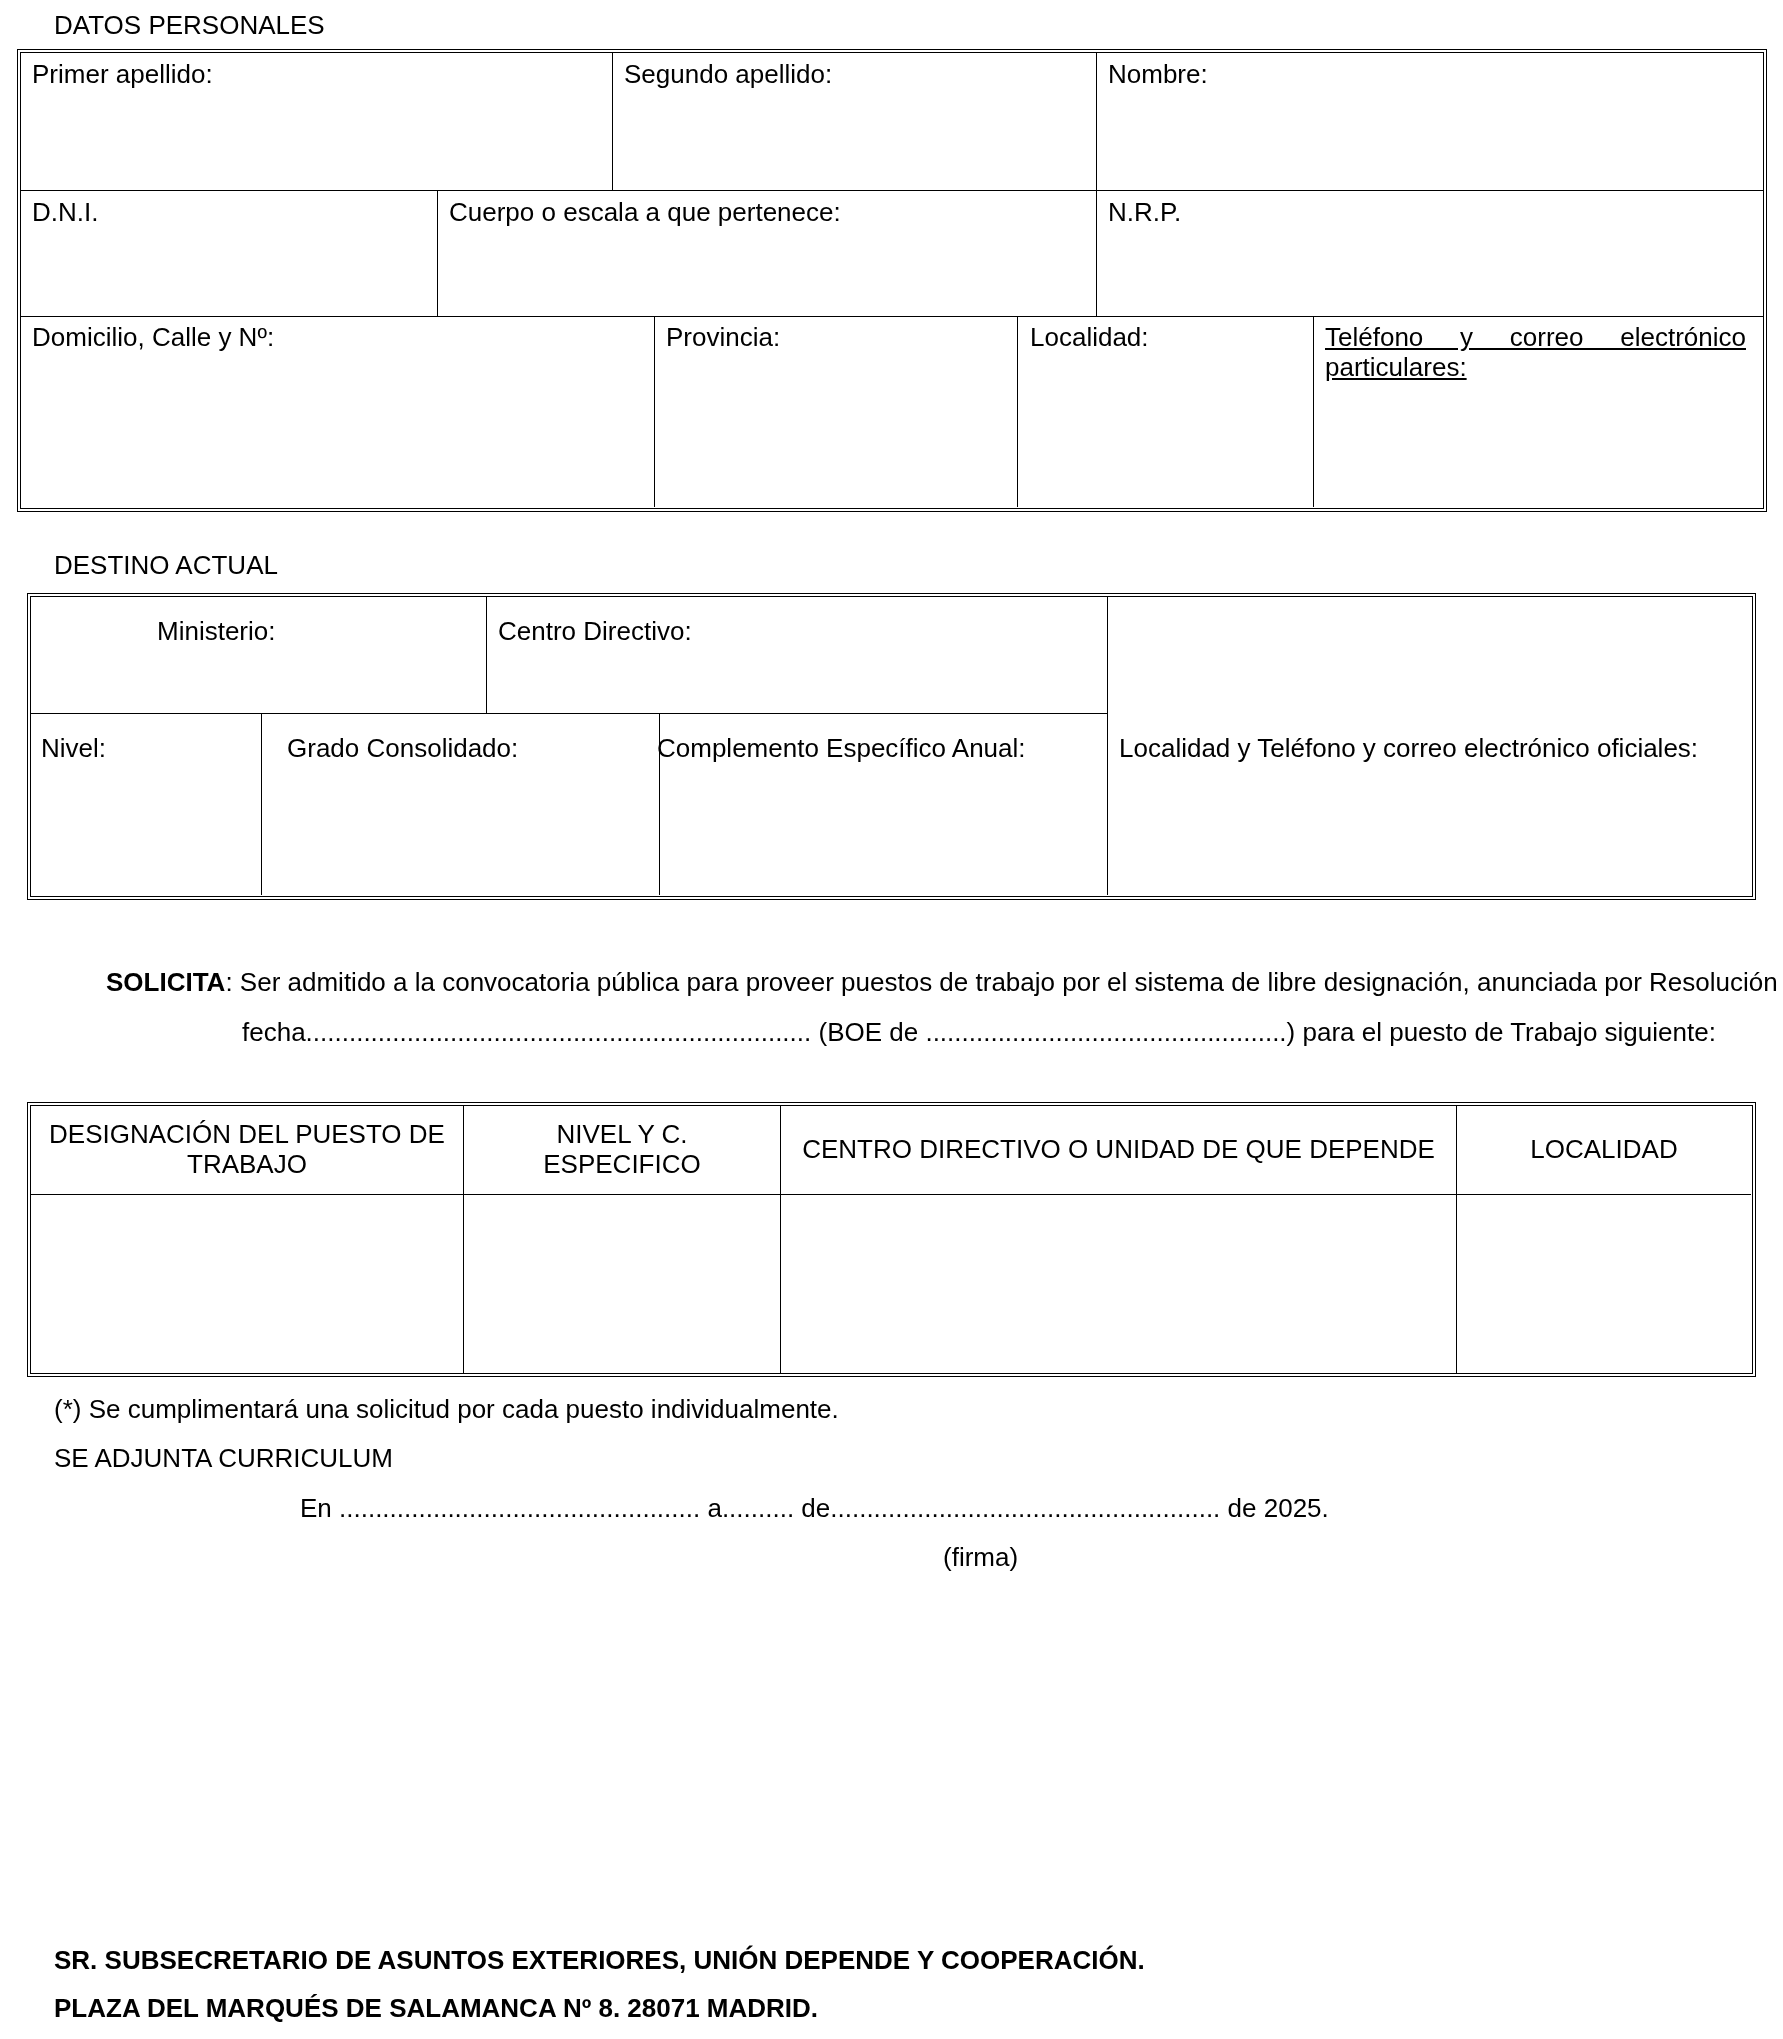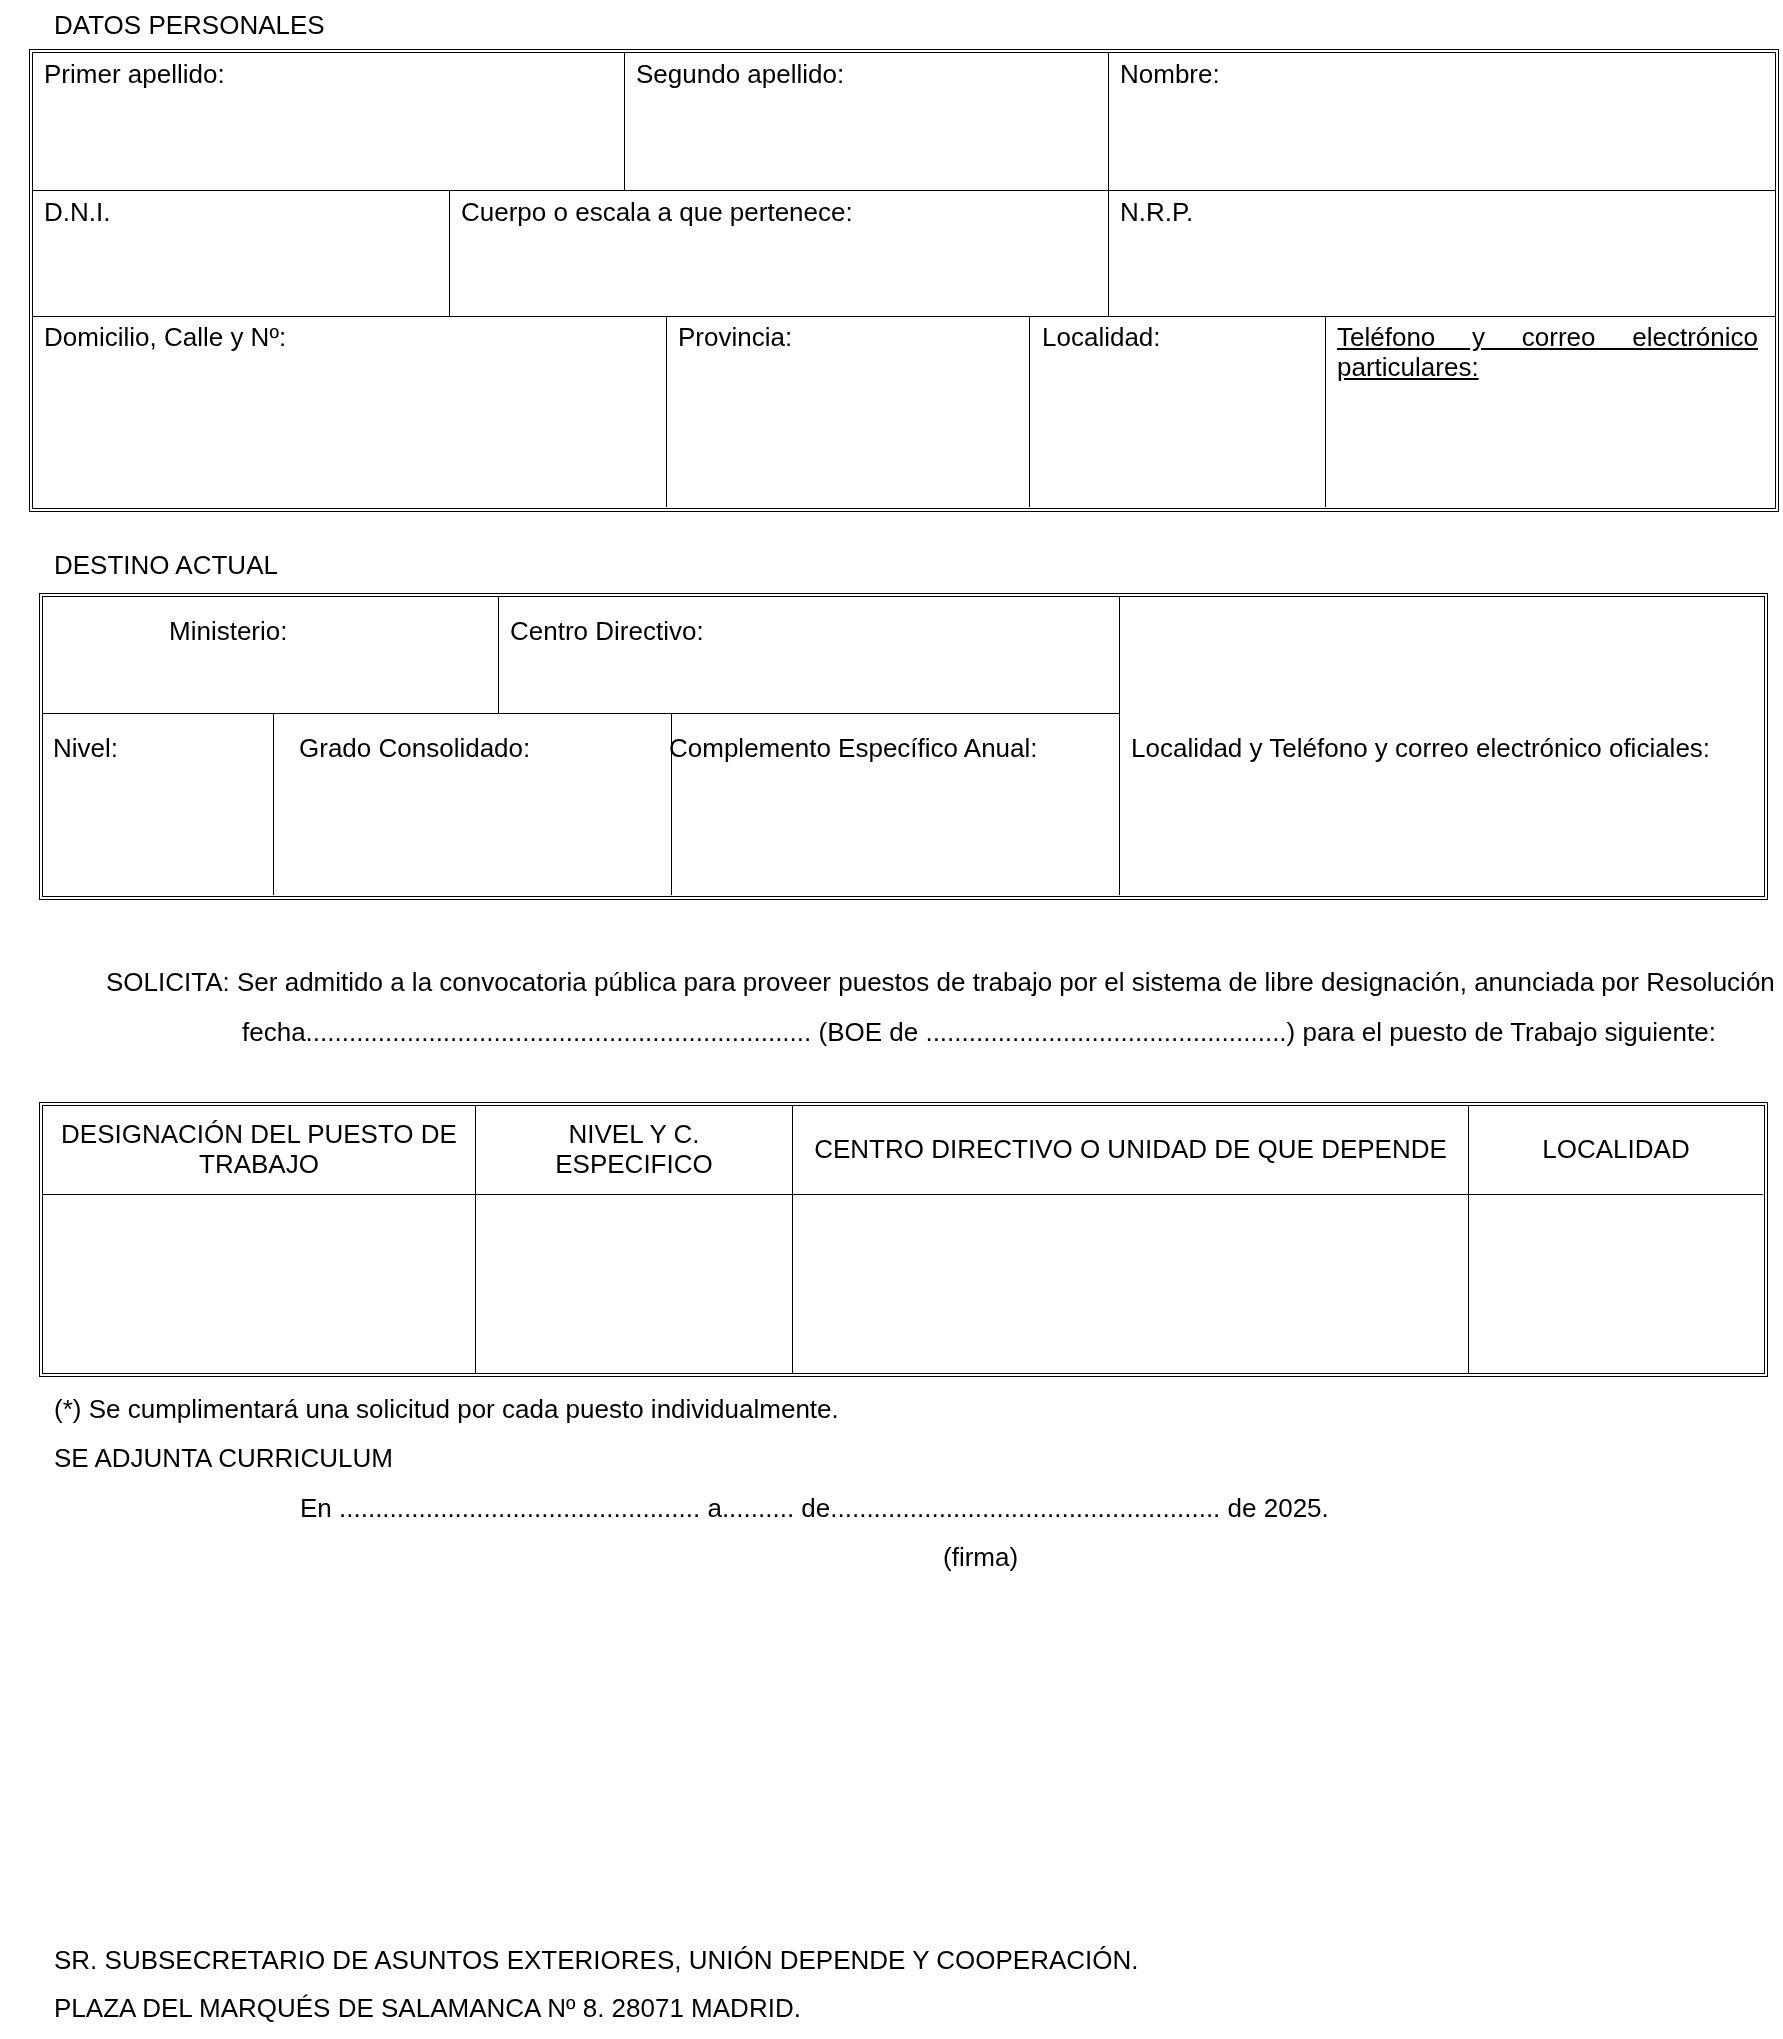--- a/index.html
+++ b/index.html
@@ -1,25 +1,25 @@
 <!DOCTYPE html>
 <html style="font-size:13.4px"><head>
 <meta charset="utf-8">
 <style>
   html, body { margin:0; padding:0; background:#ffffff; }
   body { width:1784px; height:2040px; position:relative; overflow:hidden;
          font-family:"Liberation Sans", sans-serif; color:#000; font-size:26px; }
   .section-title { position:absolute; left:54px; font-size:26px; line-height:1;text-align:center; }
-  .tbl { position:absolute; border:4.2px double #000; box-sizing:border-box;margin-left:12px; }
+  .tbl { position:absolute; border:4.2px double #000; box-sizing:border-box; }
   .cell { position:absolute; box-sizing:border-box; border-right:1.7px solid #000; border-bottom:1.7px solid #000; }
   .cell .lbl { position:absolute; left:11px; top:6.7px; line-height:1.15; }
   .noright { border-right:none; }
   .nobottom { border-bottom:none; }
   .hdr { display:flex; align-items:center; justify-content:center; text-align:center; padding:0 17px; line-height:1.15; }
-  .bold { font-weight:normal; }
+  .bold { font-weight:bold; }
   .text-line { position:absolute; line-height:1; white-space:nowrap; }
 </style>
 </head>
 <body>
 
 <div class="section-title" style="top:11.7px;">DATOS PERSONALES</div>
 
 <div class="tbl" style="left:17px; top:49px; width:1750px; height:463px;">
 
   <div class="cell" style="left:0; top:0; width:592px; height:138px;">

